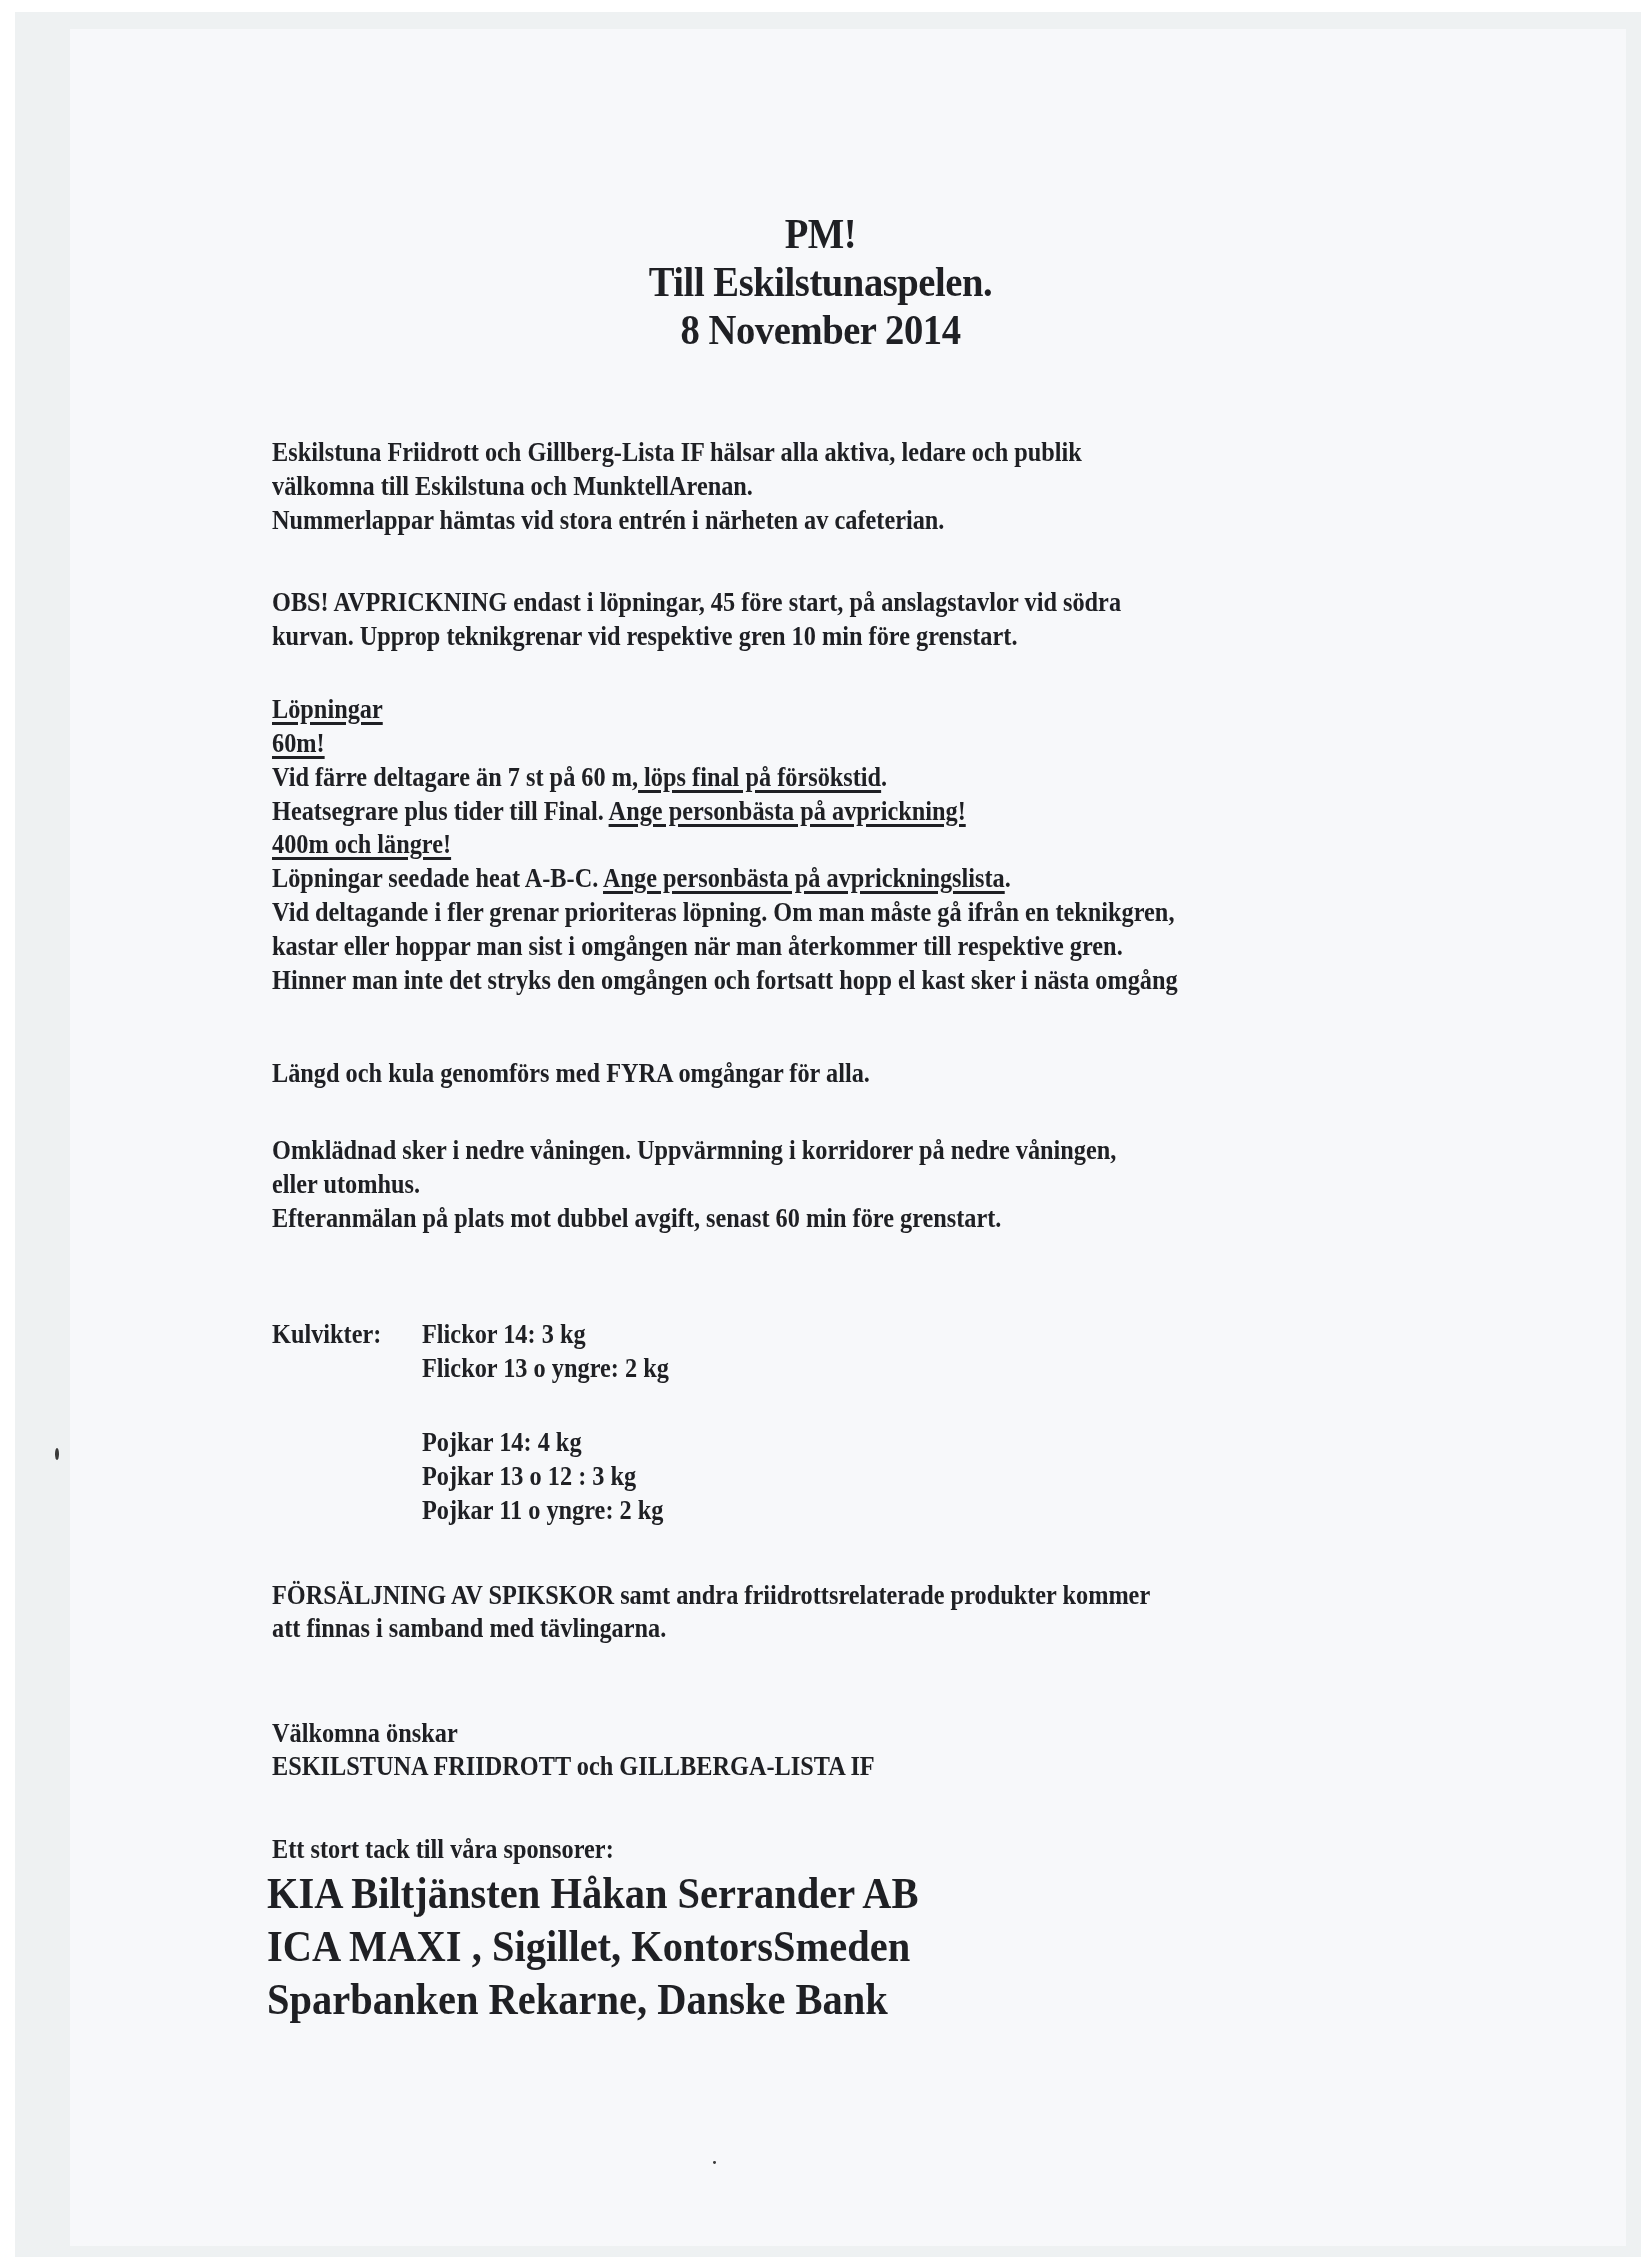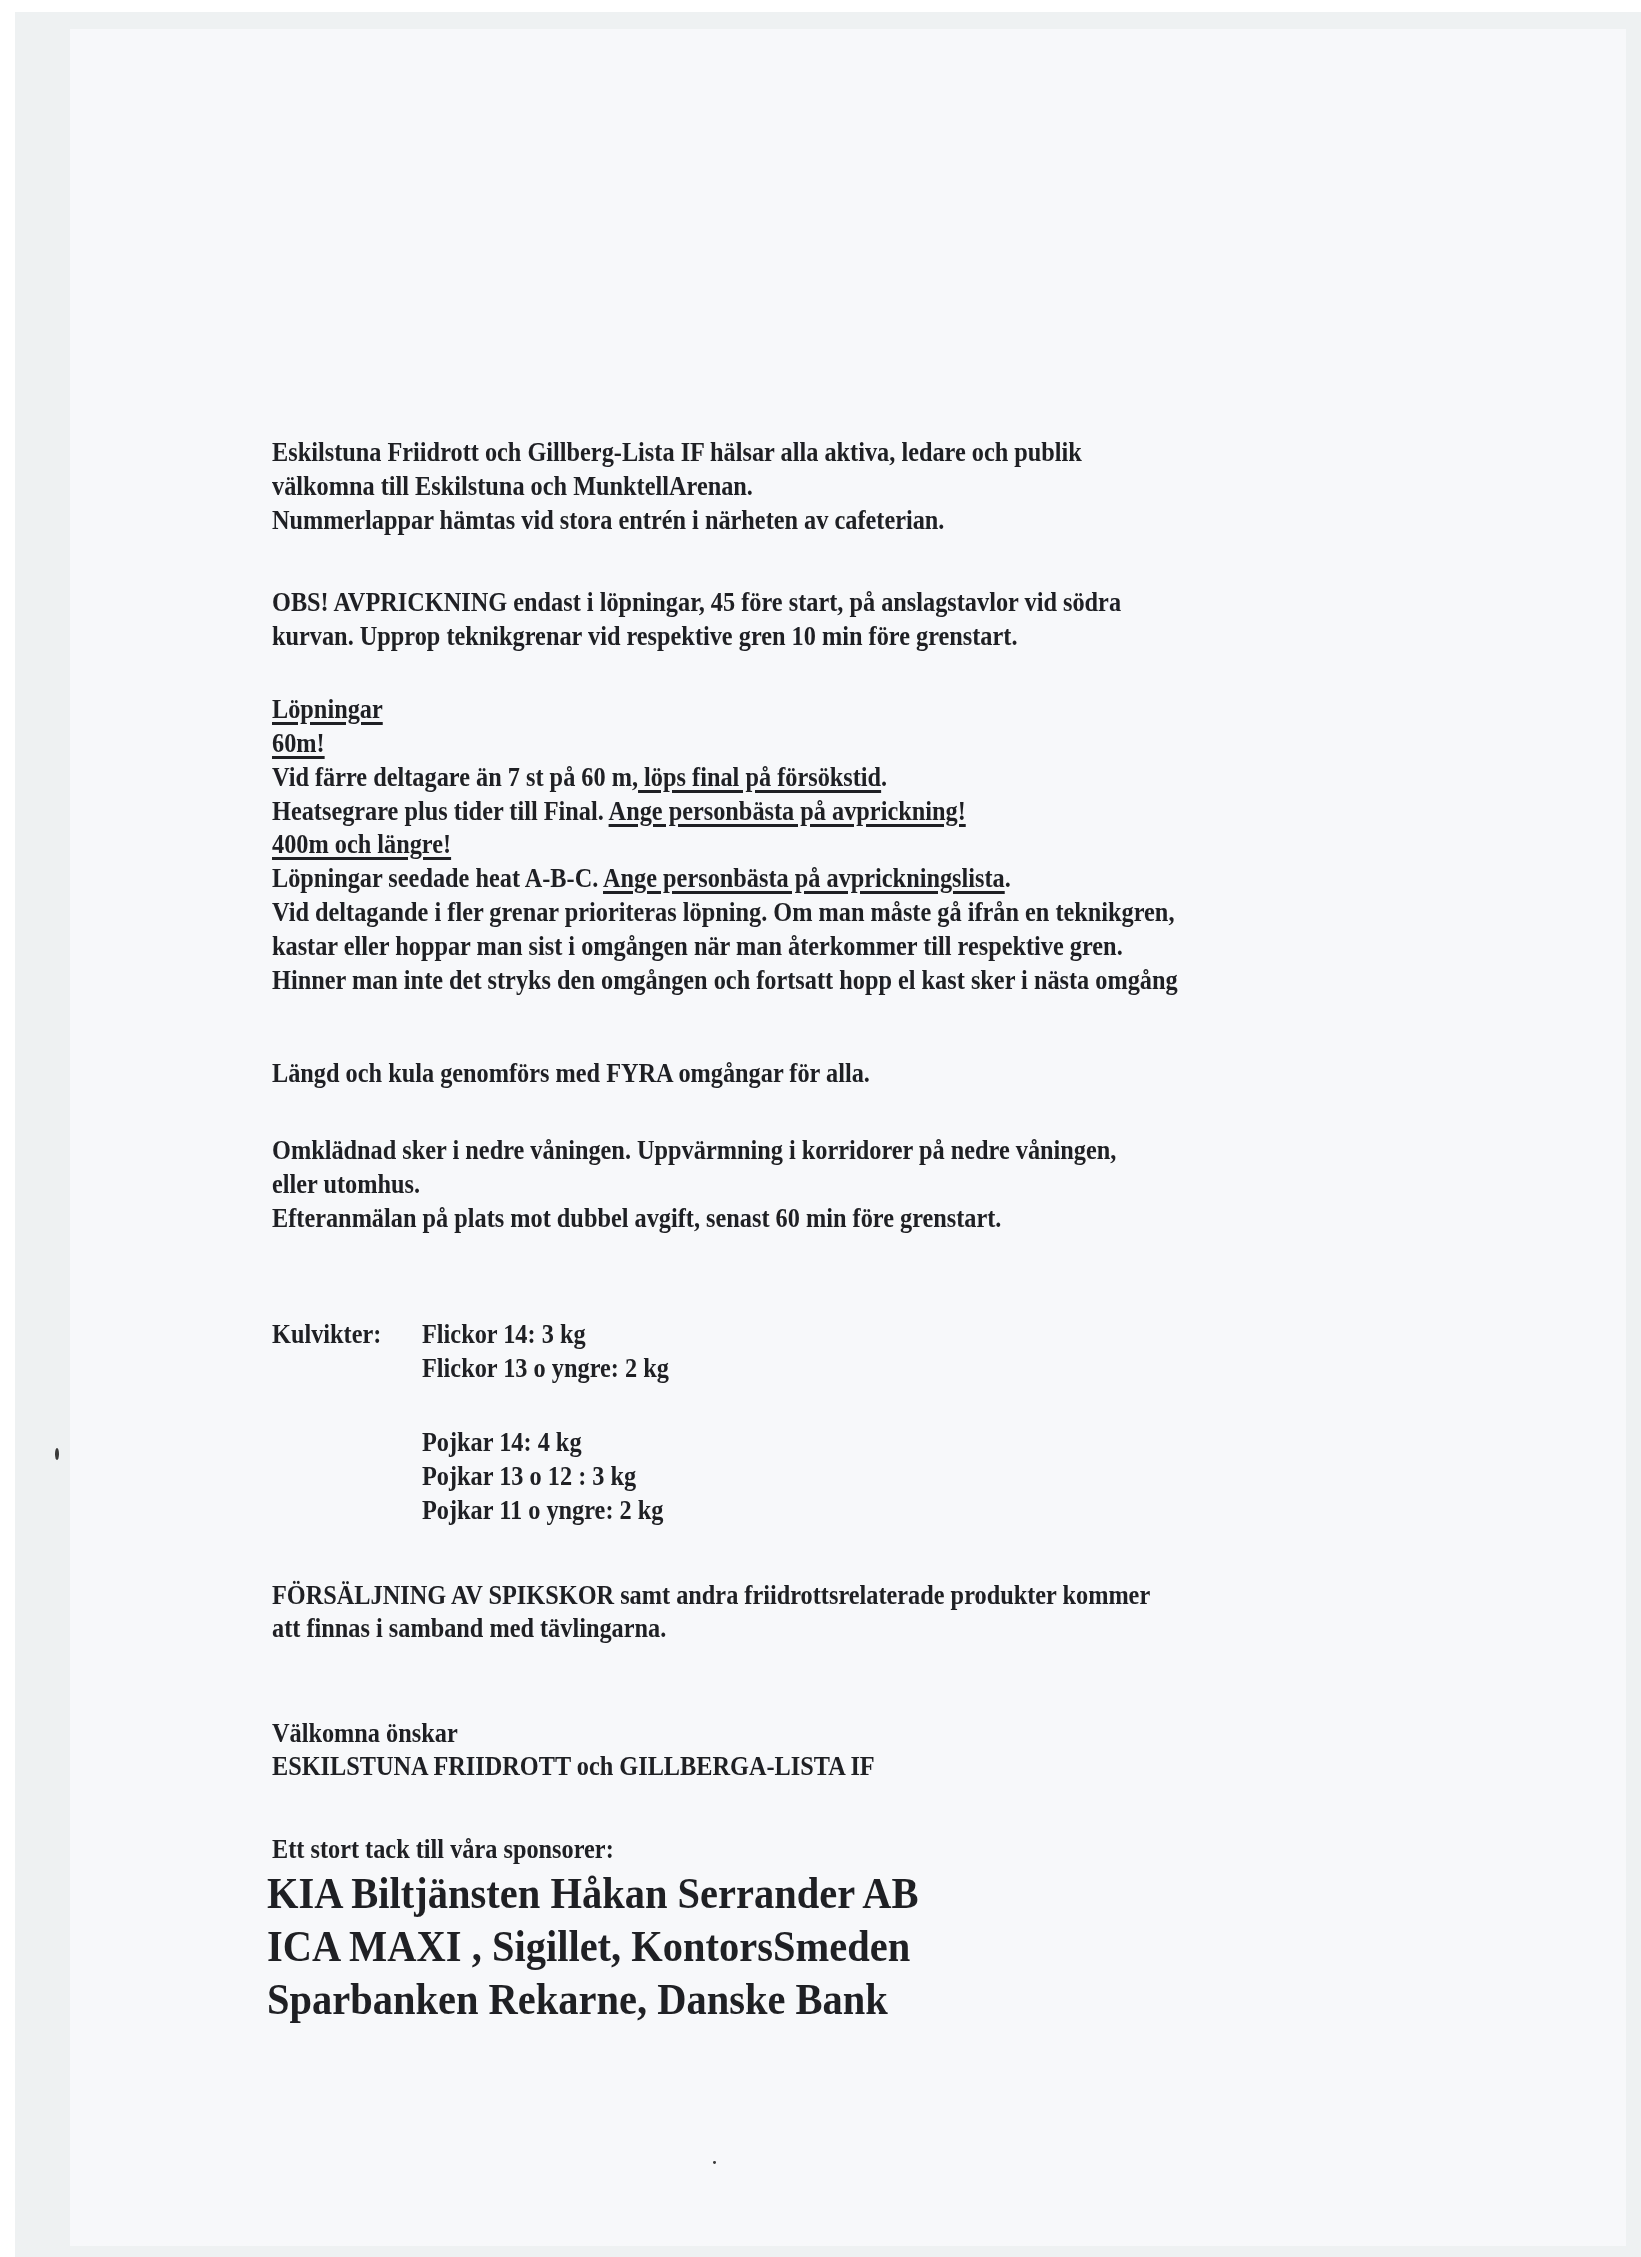--- a/index.html
+++ b/index.html
@@ -78,20 +78,25 @@
   }
 </style>
 </head>
 <body>
 
 <div class="scan-frame"></div>
 <div class="paper"></div>
 
 <div class="doc">
 
+  <div class="title-block">
+    <span class="title-line l1">PM!</span>
+    <span class="title-line l2">Till Eskilstunaspelen.</span>
+    <span class="title-line l3">8 November 2014</span>
+  </div>
 
   <div class="line" style="top:436px">Eskilstuna Friidrott och Gillberg-Lista IF hälsar alla aktiva, ledare och publik</div>
   <div class="line" style="top:470px">välkomna till Eskilstuna och MunktellArenan.</div>
   <div class="line" style="top:504px">Nummerlappar hämtas vid stora entrén i närheten av cafeterian.</div>
 
   <div class="line" style="top:586px">OBS! AVPRICKNING endast i löpningar, 45 före start, på anslagstavlor vid södra</div>
   <div class="line" style="top:620px">kurvan. Upprop teknikgrenar vid respektive gren 10 min före grenstart.</div>
 
   <div class="line u" style="top:693px">Löpningar</div>
   <div class="line u" style="top:727px">60m!</div>

